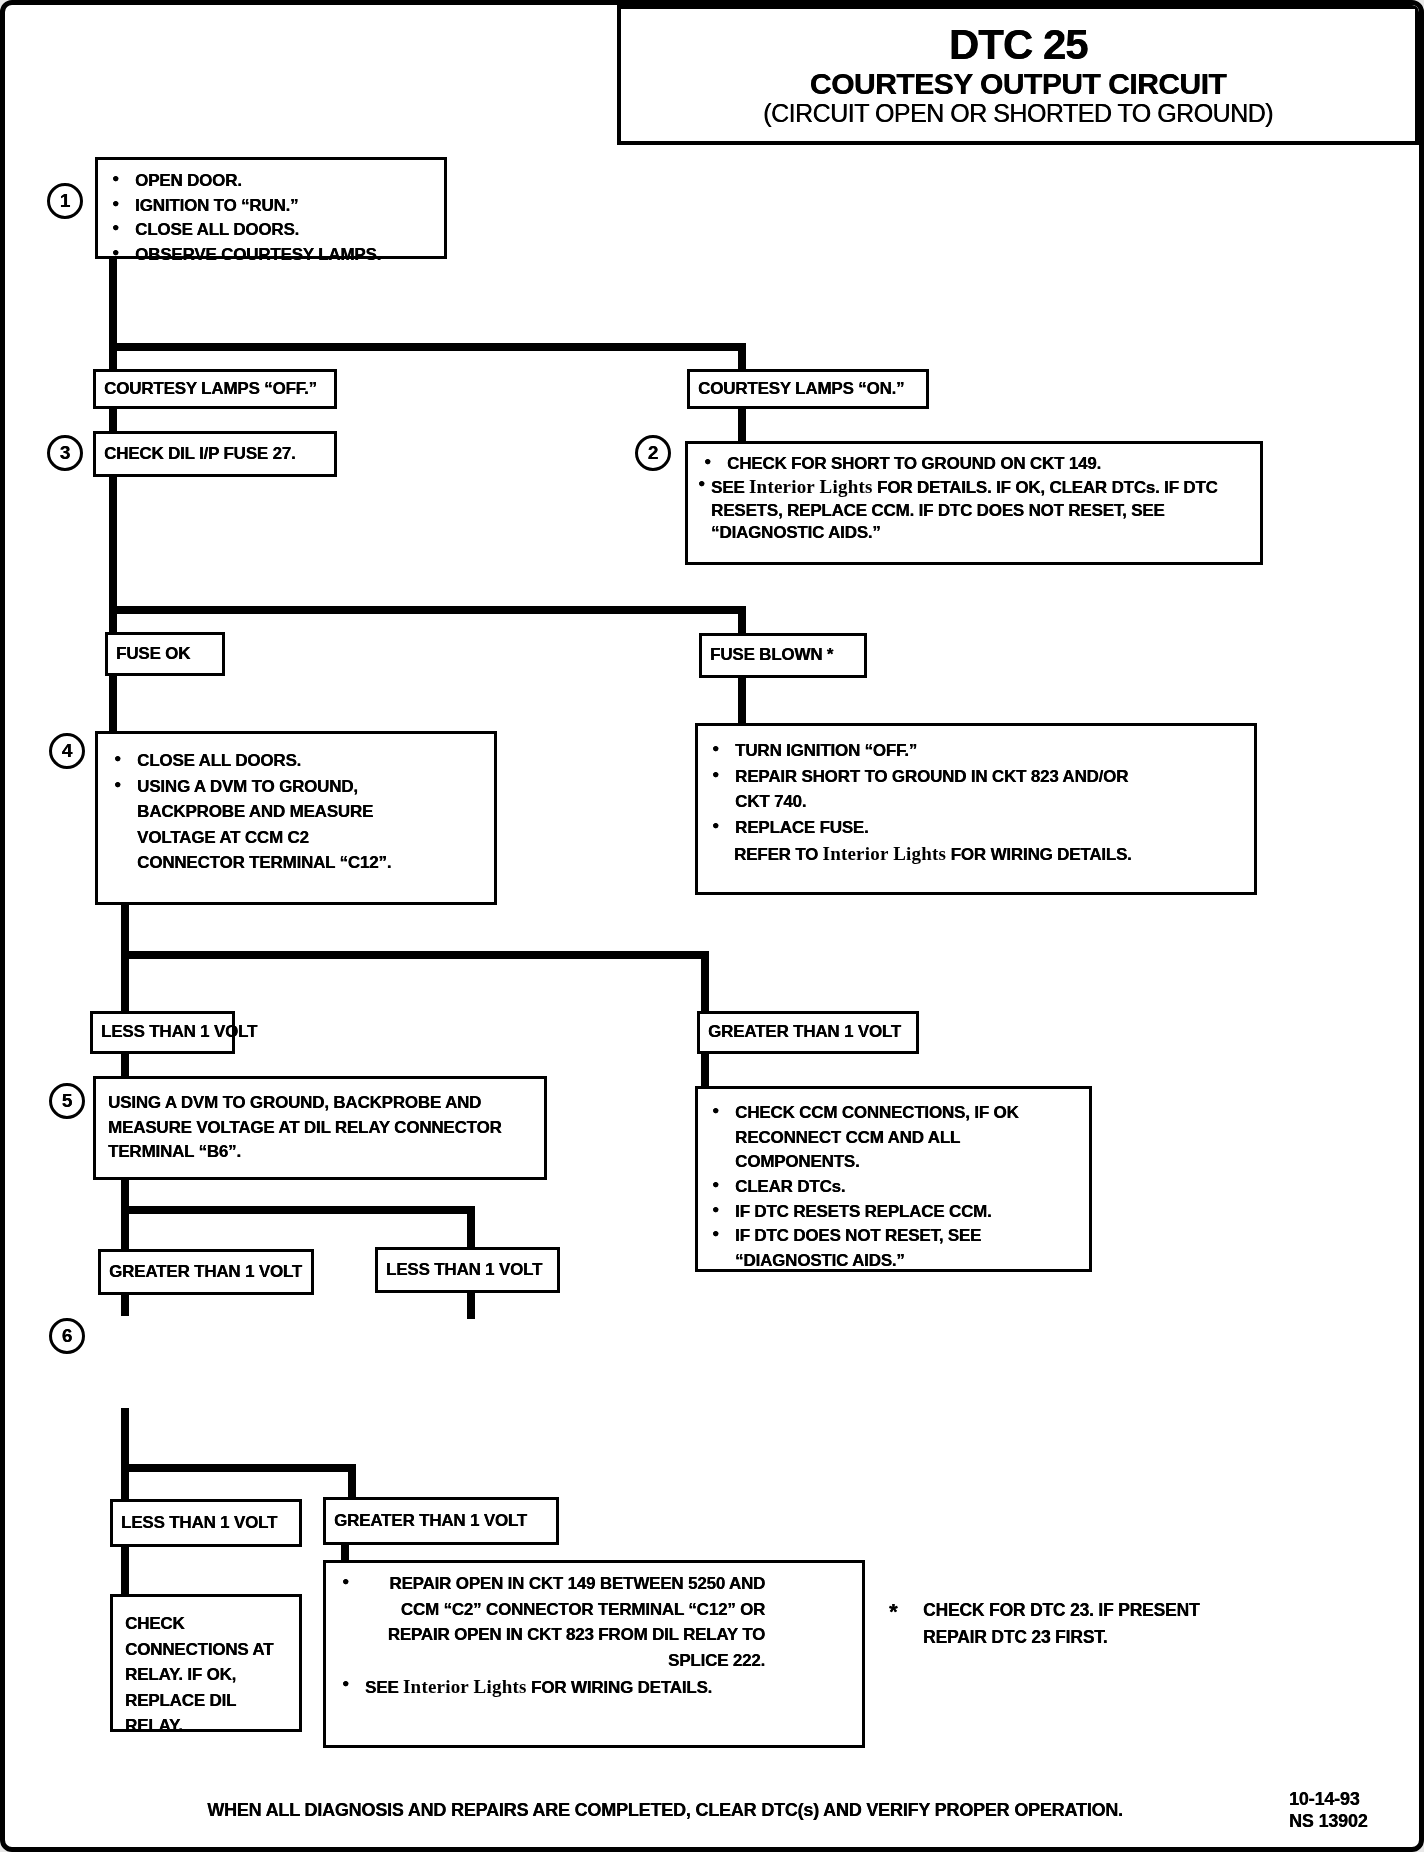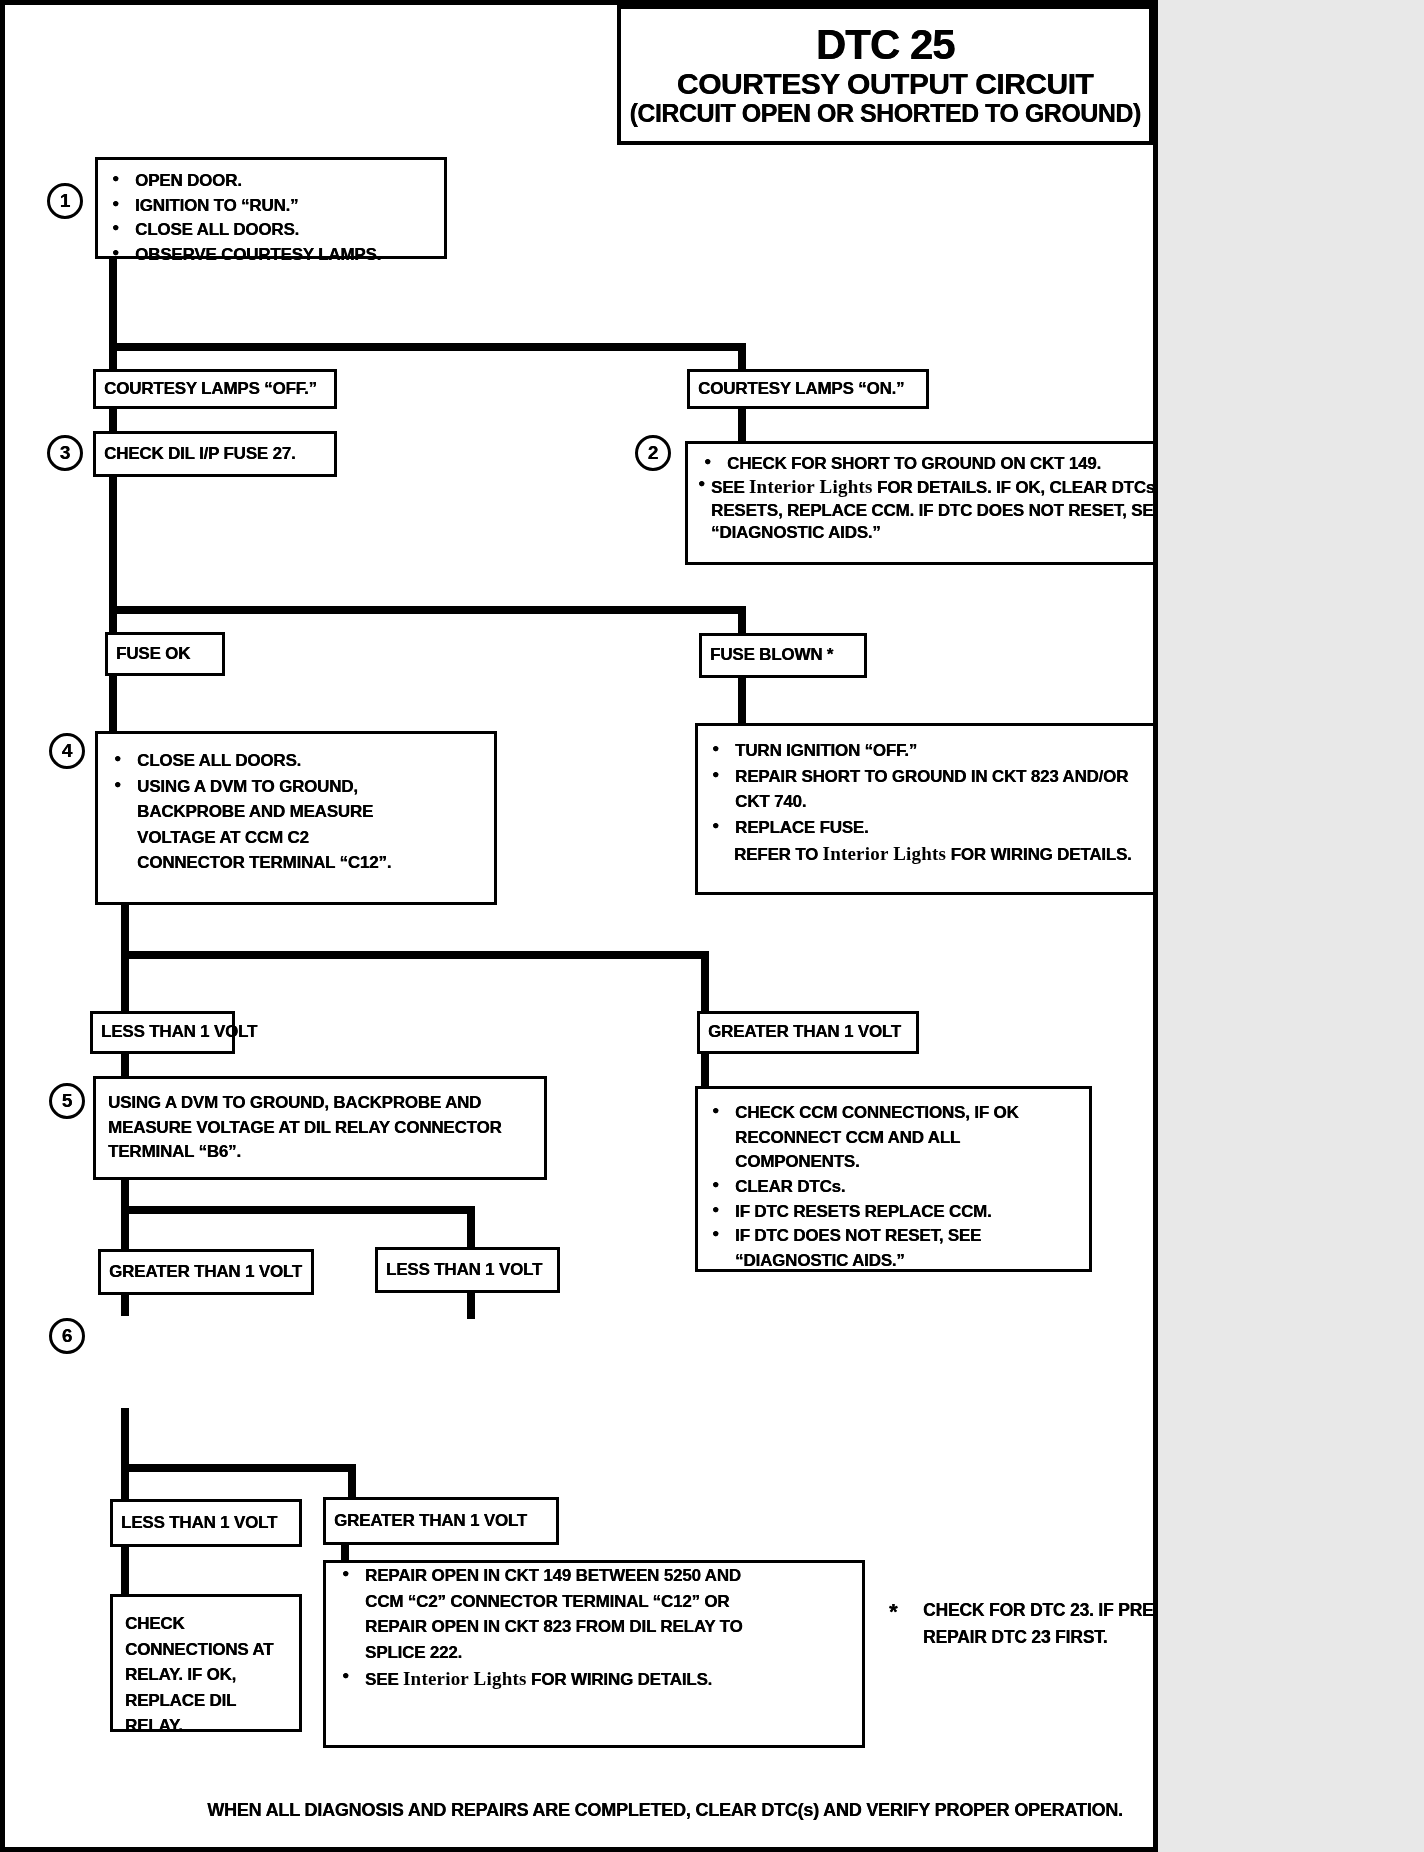--- a/index.html
+++ b/index.html
@@ -1,19 +1,19 @@
 <!DOCTYPE html>
 <html><head>
 <meta charset="utf-8">
 <style>
   html,body{margin:0;padding:0;background:#e8e8e8;}
   .page{
-    position:relative;width:1158px;height:1852px;background:#ffffff;
+    position:relative;width:1424px;height:1852px;background:#ffffff;
     font-family:"Liberation Sans",sans-serif;color:#000;box-sizing:border-box;
-    border:5px solid #000;border-radius:0;overflow:hidden;
+    border:5px solid #000;border-radius:12px;overflow:hidden;
   }
   .line{position:absolute;background:#000;}
   .box{
     position:absolute;box-sizing:border-box;border:3px solid #000;background:#fff;
     font-weight:700;font-size:17px;line-height:1.3;letter-spacing:-0.2px;
     text-shadow:0.3px 0 0 #000;
   }
   .lblbox{display:flex;align-items:center;padding:3px 8px;white-space:nowrap;}
   .txtbox{padding:10px 10px;}
   .circle{
@@ -25,21 +25,21 @@
   .blt::before{content:"●";font-size:12px;line-height:inherit;margin:1px 16px 0 6px;flex:0 0 auto;}
   .blt.tight::before{margin:1px 6px 0 0;}
   .cont{margin-left:28px;}
   .serif{font-family:"Liberation Serif",serif;font-weight:600;font-size:19px;letter-spacing:0.2px;text-shadow:none;}
   .title-box{
     position:absolute;left:612px;top:0;right:0;height:132px;border:4px solid #000;
     background:#fff;text-align:center;display:flex;flex-direction:column;justify-content:center;
   }
   .t1{font-weight:700;font-size:42px;line-height:1.05;letter-spacing:-1px;text-shadow:0.5px 0 0 #000;}
   .t2{font-weight:700;font-size:30px;line-height:1.1;letter-spacing:-0.5px;text-shadow:0.4px 0 0 #000;}
-  .t3{font-weight:700;font-size:25px;line-height:1.1;letter-spacing:-0.5px;text-shadow:0.4px 0 0 #000;}
+  .t3{font-weight:400;font-size:25px;line-height:1.1;letter-spacing:-0.5px;text-shadow:0.4px 0 0 #000;}
   .foot{
     position:absolute;font-weight:700;font-size:18px;letter-spacing:-0.2px;text-shadow:0.3px 0 0 #000;
   }
   .star{position:absolute;font-weight:700;font-size:22px;text-shadow:0.3px 0 0 #000;}
   .note{position:absolute;font-weight:700;font-size:17.5px;line-height:1.55;letter-spacing:-0.2px;text-shadow:0.3px 0 0 #000;}
   .lh15{line-height:1.5;}
   .lh14{line-height:1.45;}
 </style>
 </head>
 <body>
@@ -204,21 +204,21 @@
     <span>LESS THAN 1 VOLT</span>
   </div>
   <div class="box lblbox" style="left:318px;top:1492px;width:236px;height:48px;">
     <span>GREATER THAN 1 VOLT</span>
   </div>
 
   <div class="box txtbox lh15" style="left:105px;top:1589px;width:192px;height:138px;padding:14px 12px;">
     <span>CHECK CONNECTIONS AT RELAY.  IF OK, REPLACE DIL RELAY.</span>
   </div>
 
-  <div class="box txtbox lh15" style="left:318px;top:1555px;width:542px;height:188px;padding:0 10px;">
+  <div class="box txtbox lh15" style="left:318px;top:1555px;width:542px;height:188px;padding:8px 10px;text-align:right;">
     <div class="blt">
         <span style="max-width:400px;display:inline-block;">REPAIR OPEN IN CKT 149 BETWEEN 5250 AND CCM “C2” CONNECTOR TERMINAL “C12” OR REPAIR OPEN IN CKT 823 FROM DIL RELAY TO SPLICE 222.</span>
       </div>
     <div class="blt">
       <span><span>SEE </span><span class="serif">Interior  Lights</span><span> FOR WIRING DETAILS.</span></span>
     </div>
   </div>
 
   <div class="star" style="left:884px;top:1594px;">*</div>
   <div class="note" style="left:918px;top:1592px;width:310px;">CHECK FOR DTC 23.  IF PRESENT REPAIR DTC 23 FIRST.</div>

